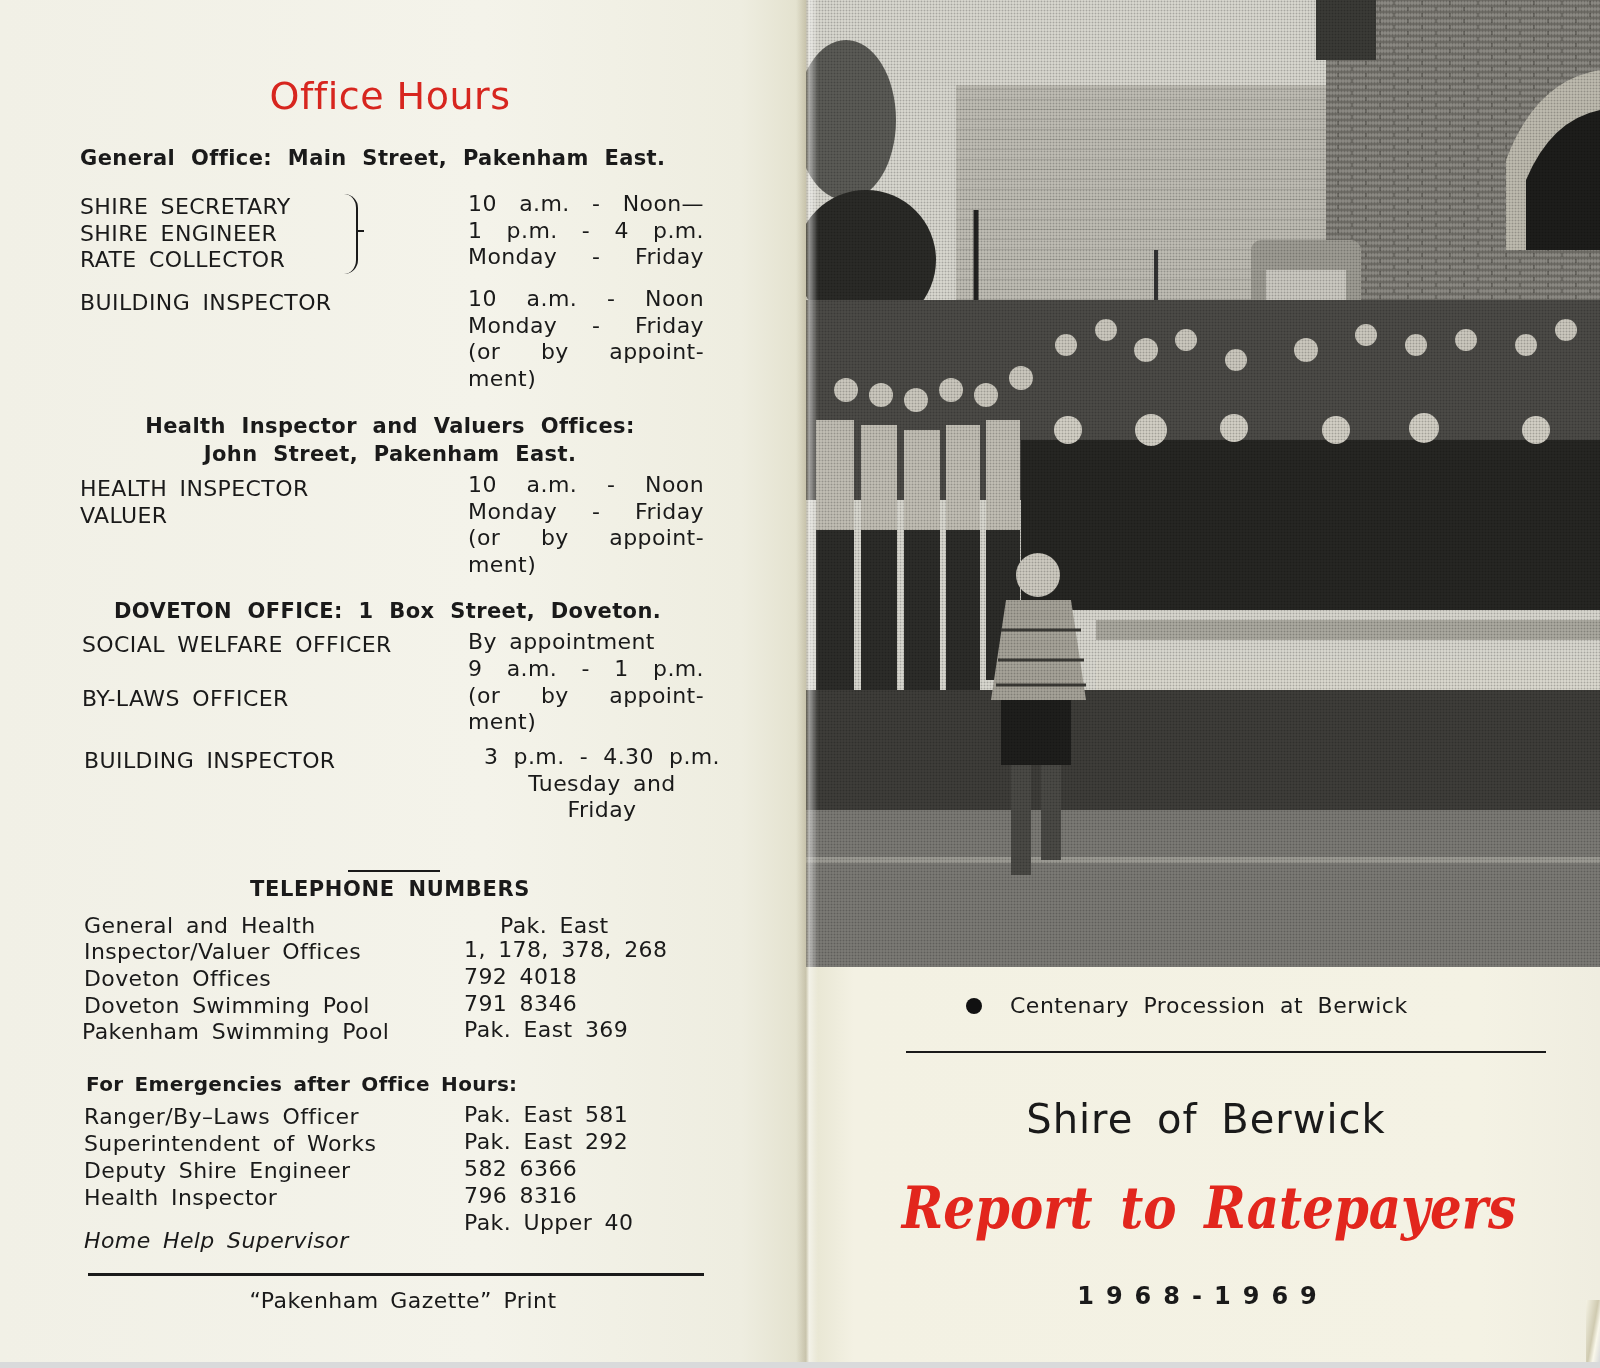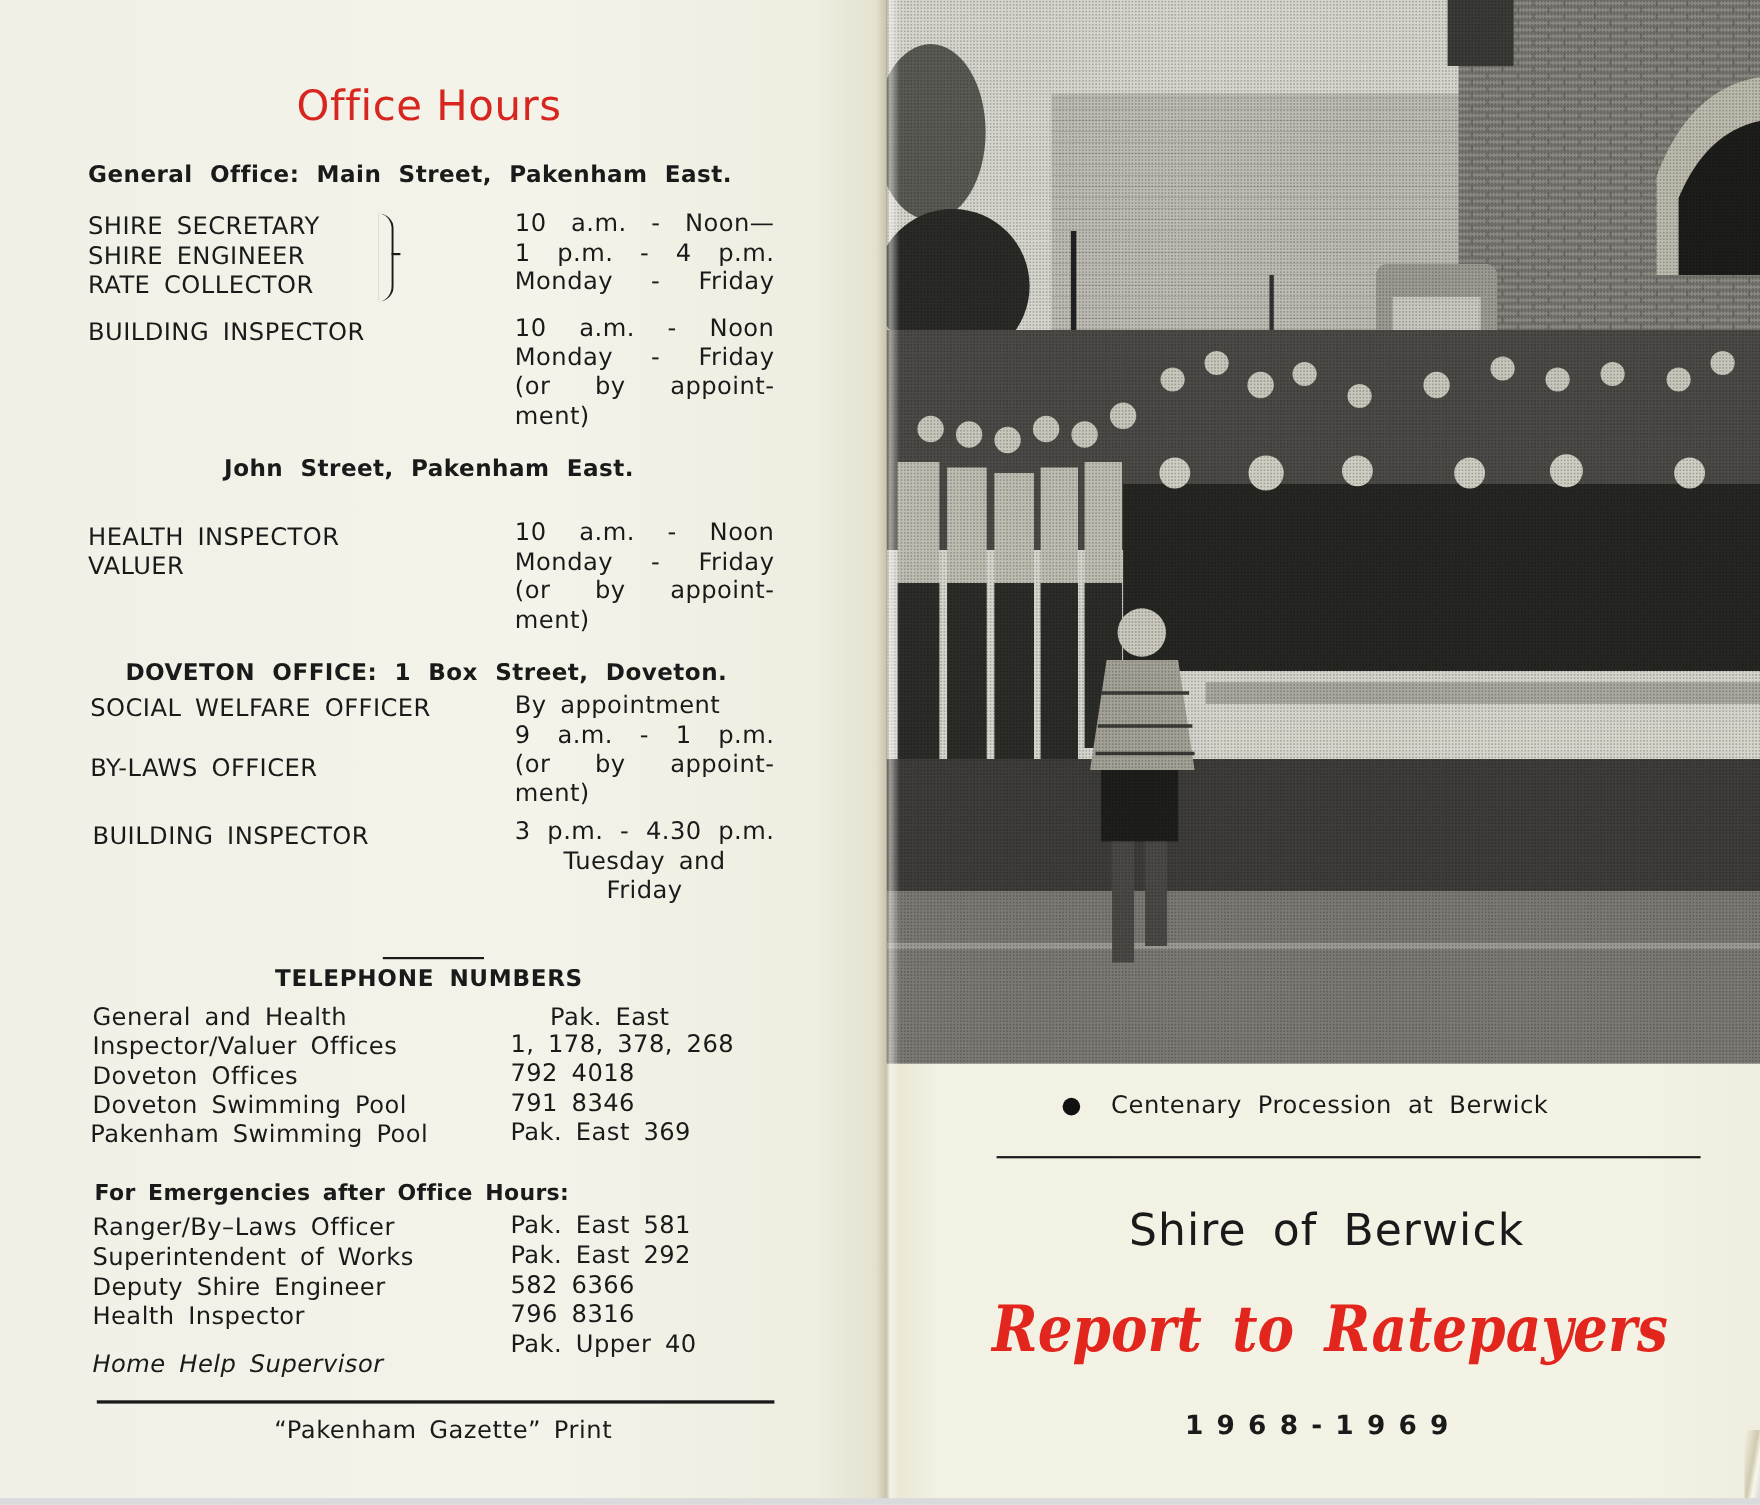--- a/index.html
+++ b/index.html
@@ -105,20 +105,21 @@
 
     <div class="row col-l" style="top:290px;">BUILDING INSPECTOR</div>
     <div class="row col-r" style="top:286px;">
       <div>10 a.m. - Noon</div>
       <div>Monday - Friday</div>
       <div>(or by appoint-</div>
       <div class="nojust" style="text-align-last:left;">ment)</div>
     </div>
 
     <div class="addr addr-center" style="left:40px; width:700px; top:412px; line-height:28px;">
+      <div>Health  Inspector  and  Valuers  Offices:</div>
       <div>John  Street,  Pakenham  East.</div>
     </div>
     <div class="row col-l" style="top:476px;">
       <div>HEALTH INSPECTOR</div>
       <div>VALUER</div>
     </div>
     <div class="row col-r" style="top:472px;">
       <div>10 a.m. - Noon</div>
       <div>Monday - Friday</div>
       <div>(or by appoint-</div>
@@ -131,21 +132,21 @@
     <div class="row col-r nojust" style="top:629px;">By appointment</div>
 
     <div class="row col-l" style="top:686px; left:82px;">BY-LAWS OFFICER</div>
     <div class="row col-r" style="top:656px;">
       <div>9 a.m. - 1 p.m.</div>
       <div>(or by appoint-</div>
       <div style="text-align-last:left;">ment)</div>
     </div>
 
     <div class="row col-l" style="top:748px; left:84px;">BUILDING INSPECTOR</div>
-    <div class="row col-r center" style="top:744px;">
+    <div class="row col-r center" style="top:744px;margin-left:16px;">
       <div style="text-align:justify; text-align-last:justify;">3 p.m. - 4.30 p.m.</div>
       <div>Tuesday and</div>
       <div>Friday</div>
     </div>
 
     <div class="short-rule"></div>
 
     <div class="section-head" style="left:0; width:780px; text-align:center; top:877px;">TELEPHONE  NUMBERS</div>
 
     <div class="tel" style="left:84px; top:913px; width:640px; height:140px;">

